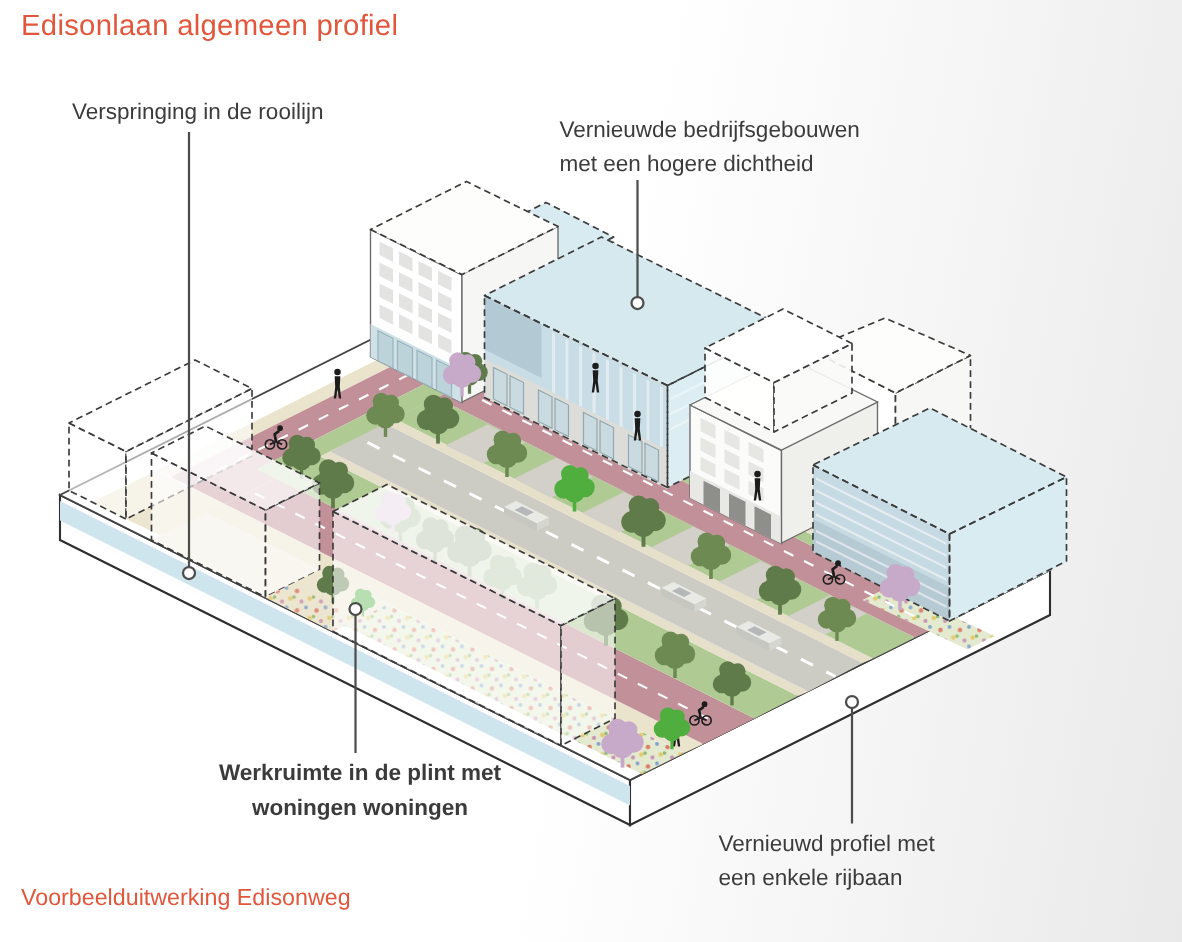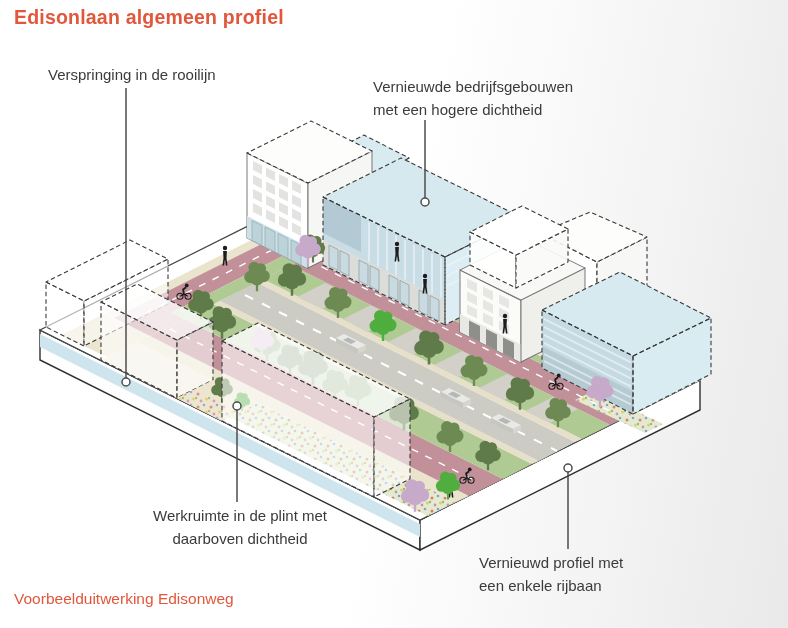--- a/index.html
+++ b/index.html
@@ -4,29 +4,29 @@
 <style>
   html,body{margin:0;padding:0;}
   body{font-family:"Liberation Sans","DejaVu Sans",sans-serif;}
   .stage{
     position:relative;width:788px;height:628px;overflow:hidden;
     background:linear-gradient(100deg,#ffffff 50%,#f6f6f6 72%,#e9e9e9 100%);
   }
   .stage svg{position:absolute;left:0;top:0;}
   .title{
     position:absolute;left:14px;top:6px;margin:0;
-    font-size:19.5px;font-weight:700;letter-spacing:.2px;color:#e2573c;
+    font-size:19.5px;font-weight:400;letter-spacing:.2px;color:#e2573c;
   }
   .lbl{
     position:absolute;font-size:15px;line-height:23px;color:#3b3b3b;
   }
   .lbl span{display:block;}
   #lbl-rooilijn{left:48px;top:63px;}
   #lbl-bedrijf{left:373px;top:75px;}
-  #lbl-werkruimte{left:120px;top:504px;width:240px;text-align:center;}
+  #lbl-werkruimte{left:120px;top:504px;width:240px;text-align:center;font-weight:bold;}
   #lbl-profiel{left:479px;top:551px;width:220px;}
   .caption{
     position:absolute;left:14px;top:590px;
     font-size:15.5px;color:#e2573c;
   }
   .dash{stroke:#3a3a3a;stroke-width:1.1;stroke-dasharray:4.5 2.8;stroke-linejoin:round;}
   .leader{stroke:#4d4d4d;stroke-width:1.5;}
   .marker{fill:#ffffff;stroke:#4d4d4d;stroke-width:1.5;}
 </style>
 </head>
@@ -373,21 +373,21 @@
     <span>Vernieuwde bedrijfsgebouwen</span>
     <span>met een hogere dichtheid</span>
   </div>
 
   <div class="lbl" id="lbl-rooilijn">
     <span>Verspringing in de rooilijn</span>
   </div>
 
   <div class="lbl" id="lbl-werkruimte">
     <span>Werkruimte in de plint met</span>
-    <span>daarboven dichtheid</span>
+    <span>woningen woningen</span>
   </div>
 
   <div class="lbl" id="lbl-profiel">
     <span>Vernieuwd profiel met</span>
     <span>een enkele rijbaan</span>
   </div>
 
   <div class="caption">Voorbeelduitwerking Edisonweg</div>
 </div>
 

